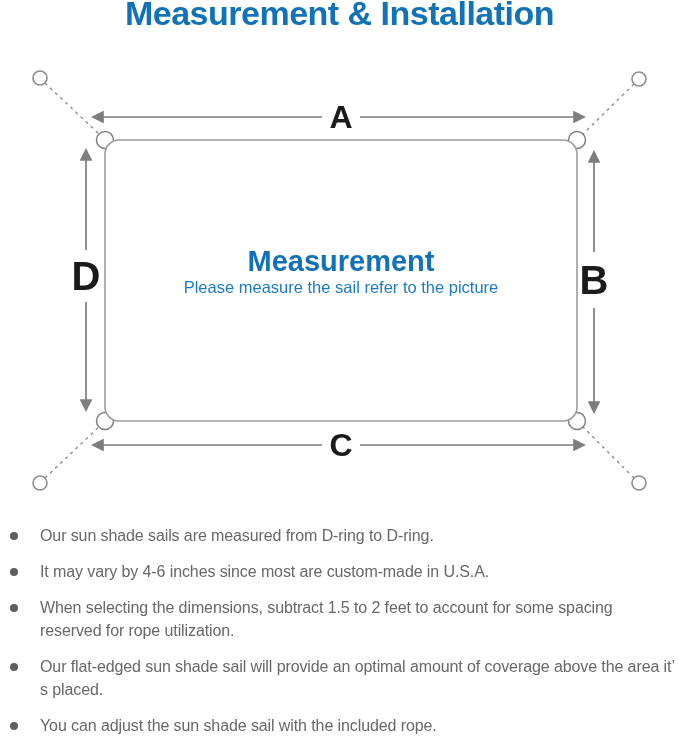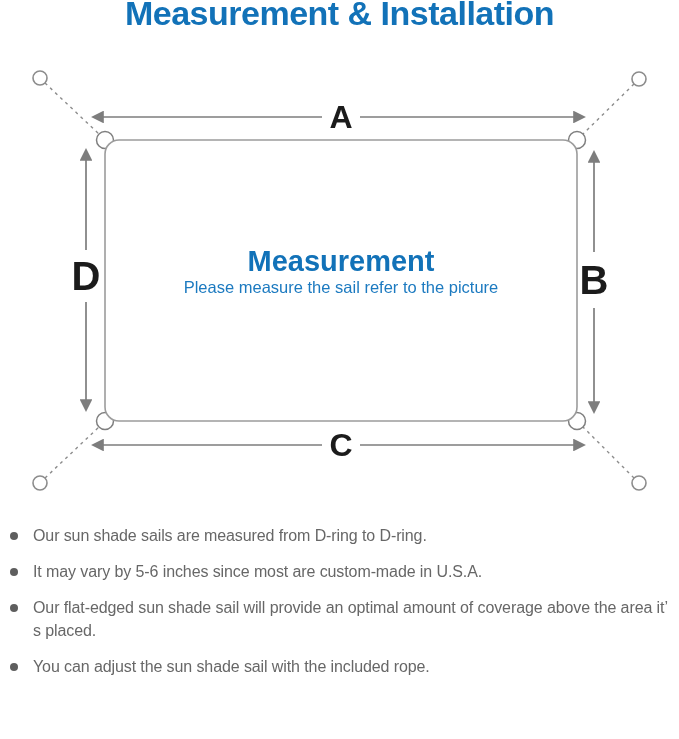--- a/index.html
+++ b/index.html
@@ -74,21 +74,21 @@
     position: absolute;
     top: 524px;
     left: 10px;
     right: 4px;
     margin: 0;
     padding: 0;
     list-style: none;
   }
   .notes li {
     display: flex;
-    gap: 15px;
+    gap: 22px;
     margin-bottom: 13px;
   }
   .dot {
     width: 8px;
     height: 8px;
     border-radius: 50%;
     background: #5e5e5e;
     flex: none;
     margin-top: 8px;
   }
@@ -151,21 +151,25 @@
     <text class="csub" x="341" y="293">Please measure the sail refer to the picture</text>
   </svg>
 
   <ul class="notes">
     <li>
       <span class="dot"></span>
       <span class="note-text">Our sun shade sails are measured from D-ring to D-ring.</span>
     </li>
     <li>
       <span class="dot"></span>
-      <span class="note-text">It may vary by 5-6 inches since most are custom-made in U.S.A.</span>
+      <span class="note-text">It may vary by 4-6 inches since most are custom-made in U.S.A.</span>
+    </li>
+    <li>
+      <span class="dot"></span>
+      <span class="note-text">When selecting the dimensions, subtract 1.5 to 2 feet to account for some spacing reserved for rope utilization.</span>
     </li>
     <li>
       <span class="dot"></span>
       <span class="note-text">Our flat-edged sun shade sail will provide an optimal amount of coverage above the area it’ s placed.</span>
     </li>
     <li>
       <span class="dot"></span>
       <span class="note-text">You can adjust the sun shade sail with the included rope.</span>
     </li>
   </ul>

